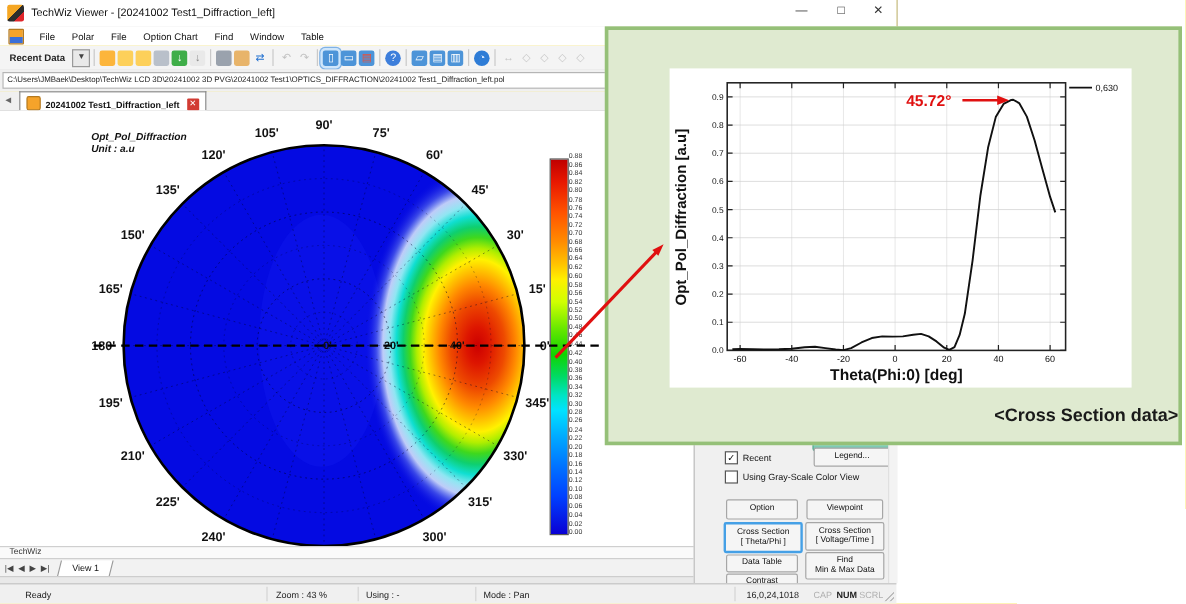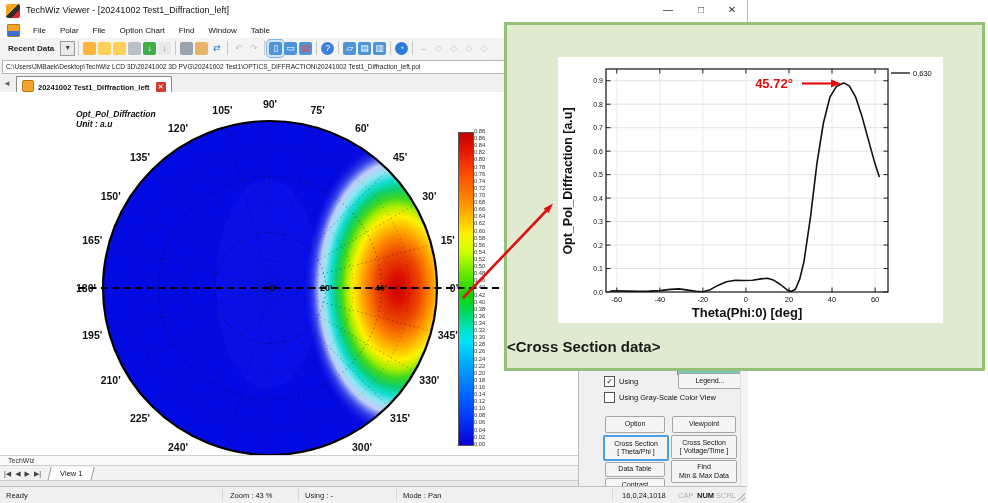--- a/index.html
+++ b/index.html
@@ -63,21 +63,21 @@
   
   #statusbar{left:0;top:486px;width:747px;height:17px;background:#f0f0f0;border-top:1px solid #c2c2c2;font-size:7.5px;color:#222;}
   .st{position:absolute;top:4px;white-space:nowrap;}
   .st-sep{position:absolute;top:2px;width:1px;height:12px;background:#d5d5d5;}
   .st-dim{color:#b0b0b0;}
   #st-grip{left:737px;top:6px;width:8px;height:8px;background:
     linear-gradient(135deg,transparent 0 50%,#bdbdbd 50% 60%,transparent 60% 75%,#bdbdbd 75% 85%,transparent 85%);}
   
   #inset-panel{left:504px;top:22px;width:481px;height:349px;background:#dfead0;border:3px solid #95c078;z-index:20;box-sizing:border-box;}
   #inset-box{left:51px;top:32px;width:385px;height:266px;background:#fff;}
-  #inset-caption{left:0;top:313px;width:475px;text-align:left;font-size:15px;font-weight:bold;color:#1a1a1a;}
+  #inset-caption{left:0;top:313px;width:475px;text-align:right;font-size:15px;font-weight:bold;color:#1a1a1a;}
   
   #overlay-svg{left:0;top:0;width:988px;height:503px;z-index:30;pointer-events:none;}
   text{font-family:"Liberation Sans", sans-serif;}
 </style>
 </head>
 <body>
 
 <div id="app" class="abs">
 
   <div id="titlebar" class="abs">
@@ -310,21 +310,21 @@
     <span class="vt-nav">▶</span>
     <span class="vt-nav">▶|</span>
     <div id="view-tab"><span>View 1</span></div>
   </div>
   <div id="splitter" class="abs"></div>
 
   <div id="rightpanel" class="abs">
     <div id="teal-sliver" class="abs"></div>
     <div class="cbrow" style="left:25px;top:284px">
       <div class="cbx">✓</div>
-      <span class="cblabel">Using</span>
+      <span class="cblabel">Recent</span>
     </div>
     <div class="rp-btn" style="left:99px;top:281px;width:62px;height:14px">Legend...</div>
     <div class="cbrow" style="left:25px;top:300px">
       <div class="cbx"></div>
       <span class="cblabel">Using Gray-Scale Color View</span>
     </div>
     <div class="rp-btn" style="left:26px;top:324px;width:58px;height:15px">Option</div>
     <div class="rp-btn" style="left:93px;top:324px;width:62px;height:15px">Viewpoint</div>
     <div class="rp-btn hl" style="left:24px;top:343px;width:62px;height:22px">
       <span>Cross Section</span>
@@ -337,21 +337,21 @@
     <div class="rp-btn" style="left:26px;top:370px;width:58px;height:13px">Data Table</div>
     <div class="rp-btn" style="left:92px;top:368px;width:64px;height:21px">
       <span>Find</span>
       <span>Min &amp; Max Data</span>
     </div>
     <div class="rp-btn" style="left:26px;top:386px;width:58px;height:13px">Contrast</div>
   </div>
   <div id="scrollstrip" class="abs"></div>
 
   <div id="statusbar" class="abs">
-    <span class="st" style="left:6px">Ready</span>
+    <span class="st" style="left:21px">Ready</span>
     <div class="st-sep" style="left:222px"></div>
     <span class="st" style="left:230px">Zoom : 43 %</span>
     <div class="st-sep" style="left:298px"></div>
     <span class="st" style="left:305px">Using : -</span>
     <div class="st-sep" style="left:396px"></div>
     <span class="st" style="left:403px">Mode : Pan</span>
     <div class="st-sep" style="left:612px"></div>
     <span class="st" style="left:622px">16,0,24,1018</span>
     <span class="st st-dim" style="left:678px">CAP</span>
     <span class="st" style="left:697px;font-weight:bold">NUM</span>

